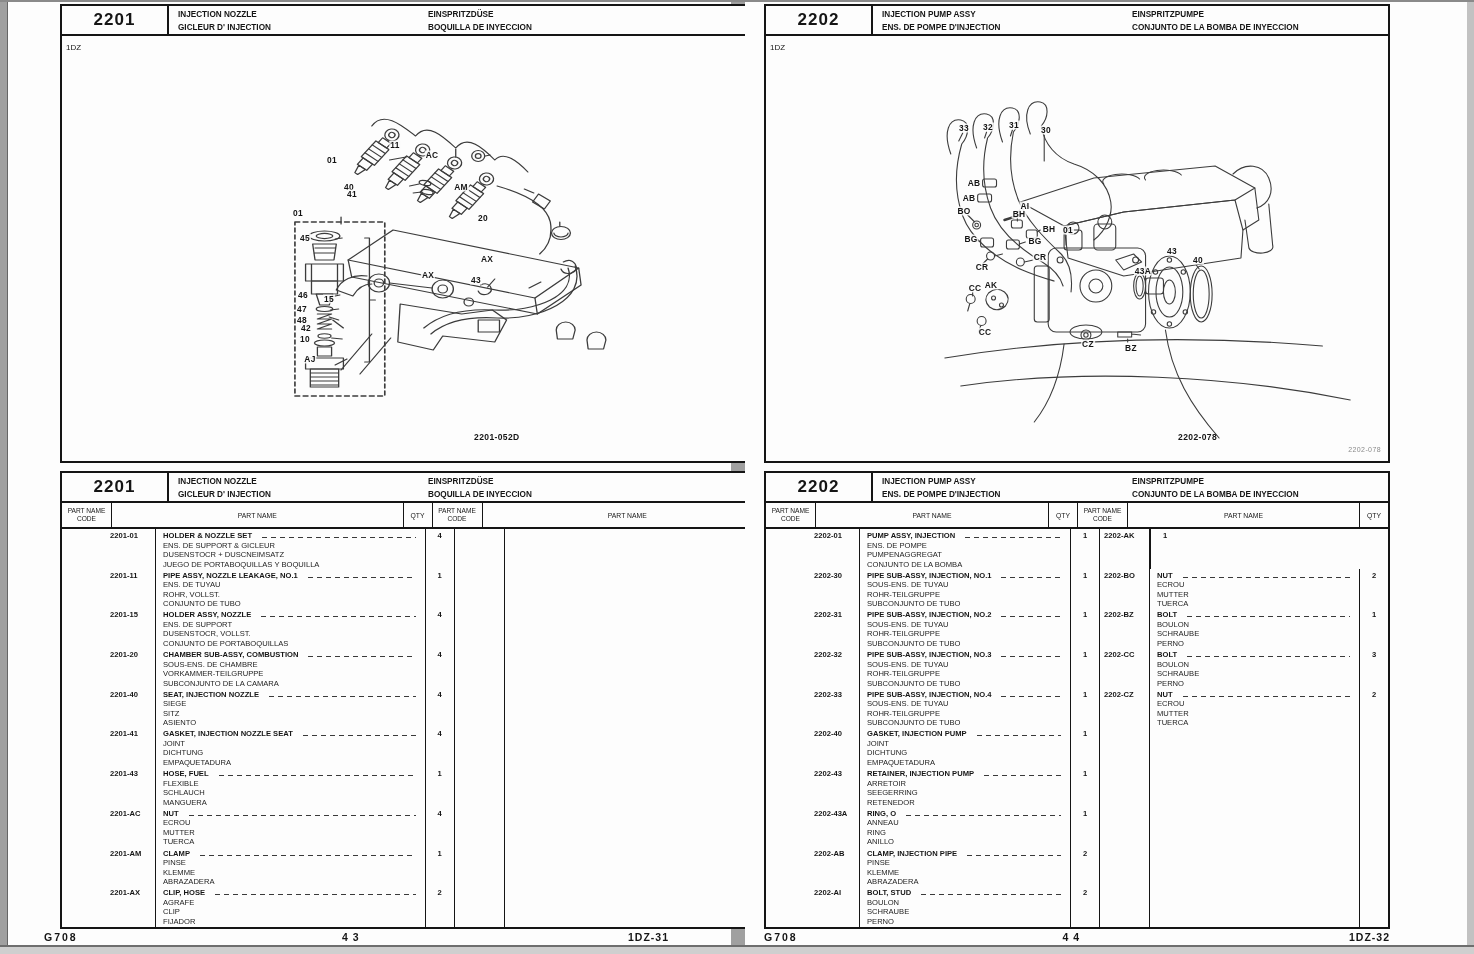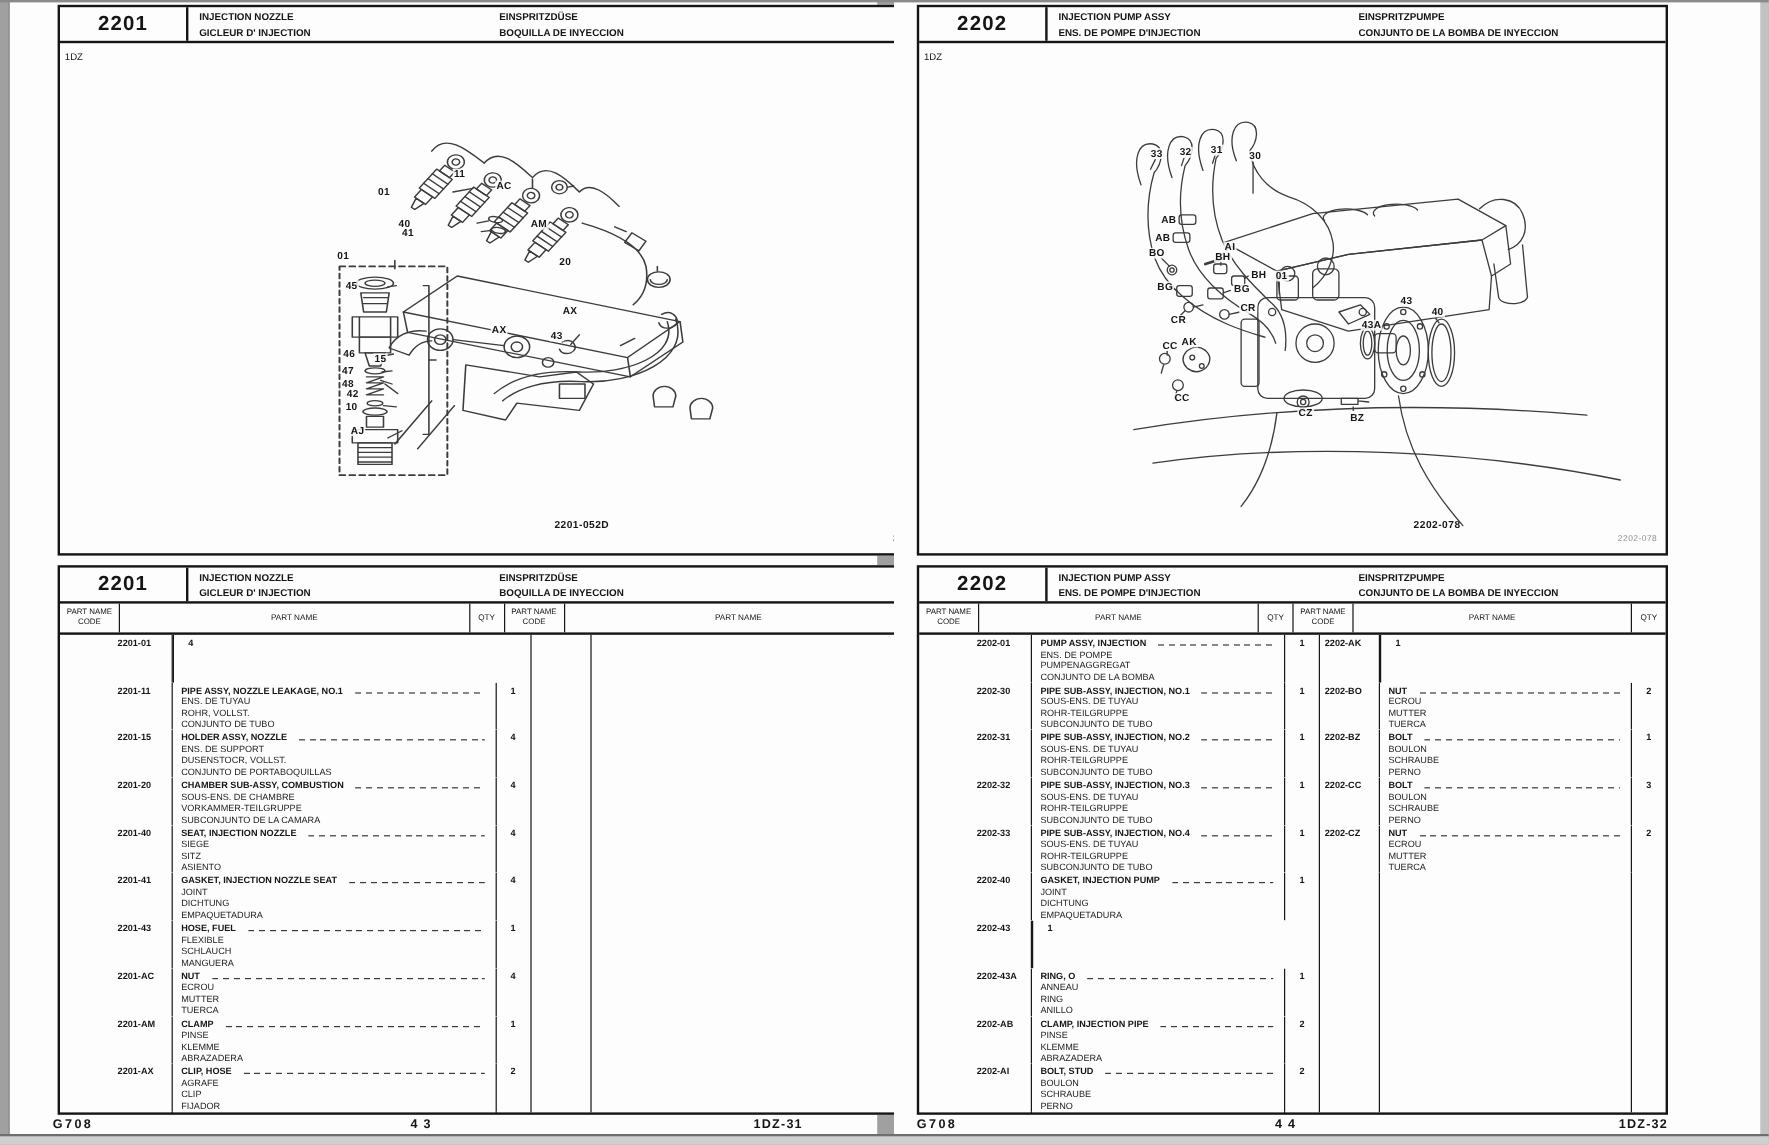--- a/index.html
+++ b/index.html
@@ -9,21 +9,21 @@
   .stage { position:relative; width:1474px; height:954px; background:#a0a0a0; }
   .top-edge{position:absolute;left:0;top:0;width:100%;height:2px;background:#8a8a8a;z-index:6}
   .bottom-line{position:absolute;left:0;top:945px;width:100%;height:2px;background:#6e6e6e;z-index:6}
   .bottom-strip{position:absolute;left:0;top:947px;width:100%;height:7px;background:#cfcfcf;z-index:6}
   .right-strip{position:absolute;left:1467px;top:0;width:7px;height:954px;background:#c2c2c2;z-index:1}
 
   .sheet { position:absolute; top:1px; height:944px; background:#fdfdfd; z-index:2; }
   .sheet.left  { left:7px;   width:724px; border-left:1px solid #666; }
   .sheet.right { left:745px; width:722px; }
 
-  .frame { position:absolute; left:40px; width:743px; border:2px solid #151515;
+  .frame { position:absolute; left:52px; width:743px; border:2px solid #151515;
            background:#fdfdfd; display:flex; flex-direction:column; }
   .sheet.right .frame { left:19px; width:626px; }
   .frame.fig { top:3px;   height:459px; }
   .frame.tbl { top:470px; height:458px; }
 
   
   .hdr { height:30px; border-bottom:2px solid #151515; display:flex; flex:0 0 auto; }
   .hdr-code { width:107px; border-right:2px solid #151515; display:flex;
               align-items:center; justify-content:center;
               font-size:17px; font-weight:700; letter-spacing:1px; }
@@ -239,20 +239,29 @@
         <div class="ch-half">
           <div class="ch-code">PART NAME CODE</div>
           <div class="ch-name">PART NAME</div>
           <div class="ch-qty">QTY</div>
         </div>
       </div>
       <div class="tbody">
         <div class="half">
             <div class="t-entry">
               <div class="e-code">2201-01</div>
+              <div class="e-name">
+                <div class="pn-line">
+                  <span class="pn">HOLDER &amp; NOZZLE SET</span>
+                  <span class="leader"></span>
+                </div>
+                <div class="pn-sub">ENS. DE SUPPORT &amp; GICLEUR</div>
+                <div class="pn-sub">DUSENSTOCR + DUSCNEIMSATZ</div>
+                <div class="pn-sub">JUEGO DE PORTABOQUILLAS Y BOQUILLA</div>
+              </div>
               <div class="e-qty">4</div>
             </div>
             <div class="t-entry">
               <div class="e-code">2201-11</div>
               <div class="e-name">
                 <div class="pn-line">
                   <span class="pn">PIPE ASSY, NOZZLE LEAKAGE, NO.1</span>
                   <span class="leader"></span>
                 </div>
                 <div class="pn-sub">ENS. DE TUYAU</div>
@@ -616,20 +625,29 @@
                   <span class="leader"></span>
                 </div>
                 <div class="pn-sub">JOINT</div>
                 <div class="pn-sub">DICHTUNG</div>
                 <div class="pn-sub">EMPAQUETADURA</div>
               </div>
               <div class="e-qty">1</div>
             </div>
             <div class="t-entry">
               <div class="e-code">2202-43</div>
+              <div class="e-name">
+                <div class="pn-line">
+                  <span class="pn">RETAINER, INJECTION PUMP</span>
+                  <span class="leader"></span>
+                </div>
+                <div class="pn-sub">ARRETOIR</div>
+                <div class="pn-sub">SEEGERRING</div>
+                <div class="pn-sub">RETENEDOR</div>
+              </div>
               <div class="e-qty">1</div>
             </div>
             <div class="t-entry">
               <div class="e-code">2202-43A</div>
               <div class="e-name">
                 <div class="pn-line">
                   <span class="pn">RING, O</span>
                   <span class="leader"></span>
                 </div>
                 <div class="pn-sub">ANNEAU</div>

